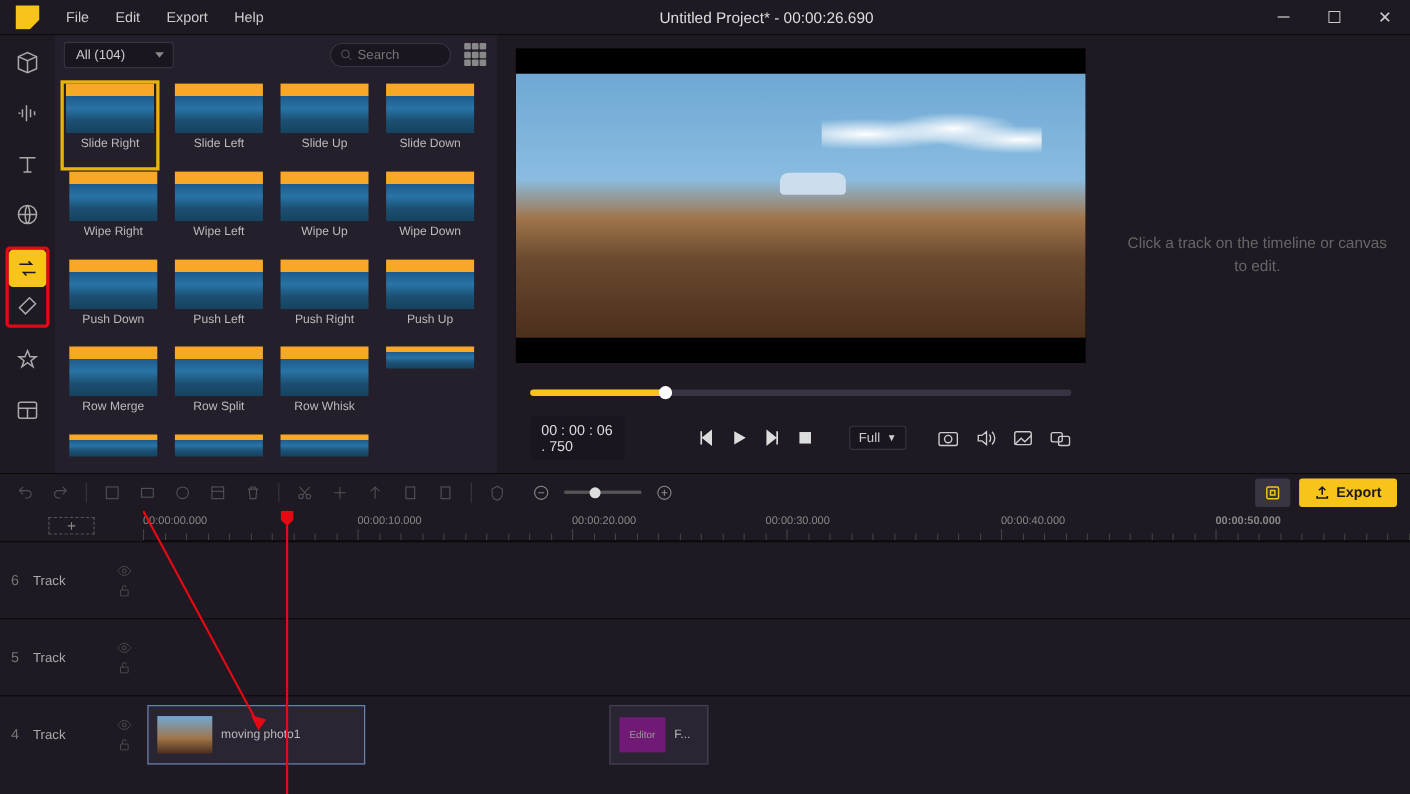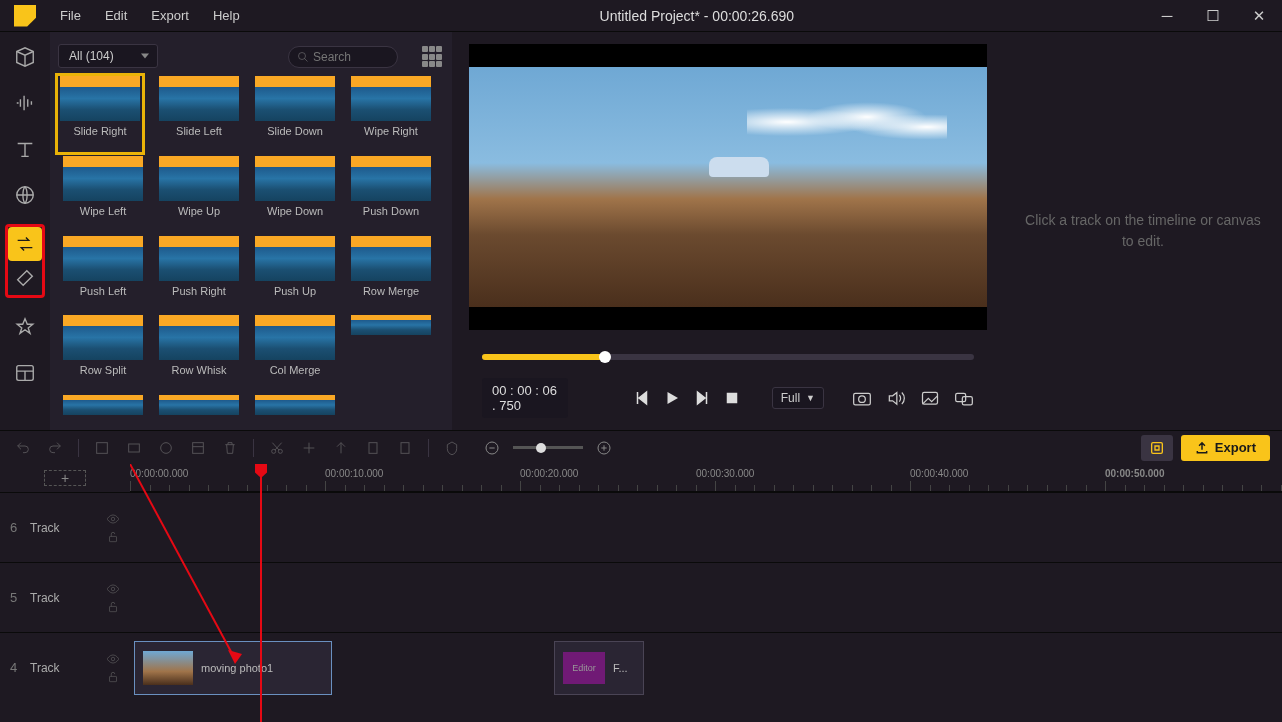--- a/index.html
+++ b/index.html
@@ -13,21 +13,21 @@
 .winbtns{display:flex}
 .winbtn{width:46px;height:32px;display:flex;align-items:center;justify-content:center;cursor:pointer;color:#ccc;font-size:15px}
 .main{display:flex;height:398px}
 .sidebar{width:50px;background:#1e1922;display:flex;flex-direction:column;align-items:center;padding-top:8px;gap:12px}
 .sb-icon{width:34px;height:34px;display:flex;align-items:center;justify-content:center;cursor:pointer;border-radius:4px;color:#aaa}
 .sb-icon svg{width:22px;height:22px;stroke:#aaa;fill:none;stroke-width:1.5}
 .sb-icon.active{background:#f9c41a}
 .sb-icon.active svg{stroke:#1a1a1a}
 .sb-highlight{border:3px solid #e50914;border-radius:4px;padding:0}
 .panel{width:402px;background:#241f2b;display:flex;flex-direction:column}
-.panel-hdr{height:36px;display:flex;align-items:flex-end;padding:0 8px;gap:16px}
+.panel-hdr{height:36px;display:flex;align-items:center;padding:0 8px;gap:4px}
 .dropdown{background:#1a1620;border:1px solid #3a3442;padding:4px 24px 4px 10px;border-radius:3px;cursor:pointer;position:relative;min-width:100px;font-size:12px;color:#ccc}
 .dropdown::after{content:"";position:absolute;right:8px;top:50%;transform:translateY(-50%);border-left:4px solid transparent;border-right:4px solid transparent;border-top:5px solid #888}
 .search{margin-left:auto;background:#1a1620;border:1px solid #3a3442;border-radius:12px;padding:3px 8px;display:flex;align-items:center;gap:4px;width:110px}
 .search input{background:none;border:none;color:#ccc;width:70px;outline:none;font-size:12px}
 .grid-btn{width:22px;height:22px;display:flex;flex-wrap:wrap;gap:1px;cursor:pointer;margin-left:8px}
 .grid-btn span{width:6px;height:6px;background:#888;border-radius:1px}
 .trans-grid{flex:1;overflow:auto;padding:8px 0 0 8px;display:grid;grid-template-columns:repeat(4,90px);gap:4px 6px}
 .trans-item{width:90px;cursor:pointer;text-align:center}
 .trans-item.selected{border:3px solid #eab308;margin:-3px}
 .trans-thumb{width:80px;height:45px;margin:0 auto;background:linear-gradient(180deg,#f9a825 0%,#f9a825 25%,#1e5a8c 25%,#2874a6 50%,#1b4f72 75%,#154360 100%);position:relative}
@@ -181,20 +181,24 @@
         <div class="trans-item selected">
           <div class="trans-thumb"></div>
           <div class="trans-label">Slide Right</div>
         </div>
         <div class="trans-item">
           <div class="trans-thumb"></div>
           <div class="trans-label">Slide Left</div>
         </div>
         <div class="trans-item">
           <div class="trans-thumb"></div>
+          <div class="trans-label">Slide Up</div>
+        </div>
+        <div class="trans-item">
+          <div class="trans-thumb"></div>
           <div class="trans-label">Slide Down</div>
         </div>
         <div class="trans-item">
           <div class="trans-thumb"></div>
           <div class="trans-label">Wipe Right</div>
         </div>
         <div class="trans-item">
           <div class="trans-thumb"></div>
           <div class="trans-label">Wipe Left</div>
         </div>
@@ -226,24 +230,20 @@
           <div class="trans-thumb"></div>
           <div class="trans-label">Row Merge</div>
         </div>
         <div class="trans-item">
           <div class="trans-thumb"></div>
           <div class="trans-label">Row Split</div>
         </div>
         <div class="trans-item">
           <div class="trans-thumb"></div>
           <div class="trans-label">Row Whisk</div>
-        </div>
-        <div class="trans-item">
-          <div class="trans-thumb"></div>
-          <div class="trans-label">Col Merge</div>
         </div>
         <div class="trans-item">
           <div class="trans-thumb" style="height:20px"></div>
         </div>
         <div class="trans-item">
           <div class="trans-thumb" style="height:20px"></div>
         </div>
         <div class="trans-item">
           <div class="trans-thumb" style="height:20px"></div>
         </div>

